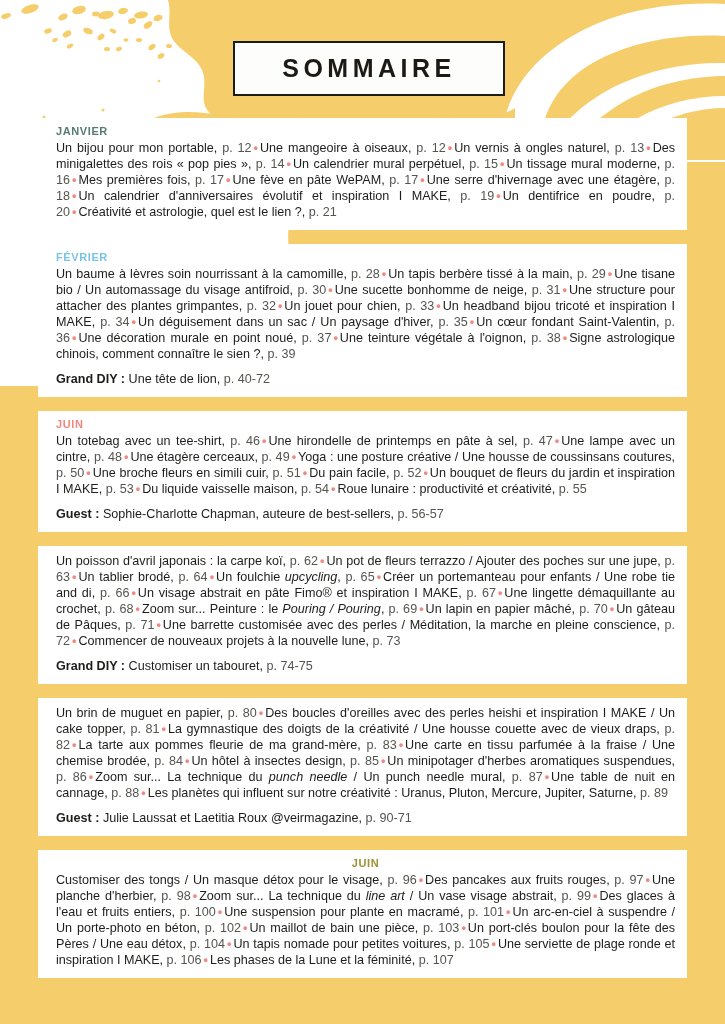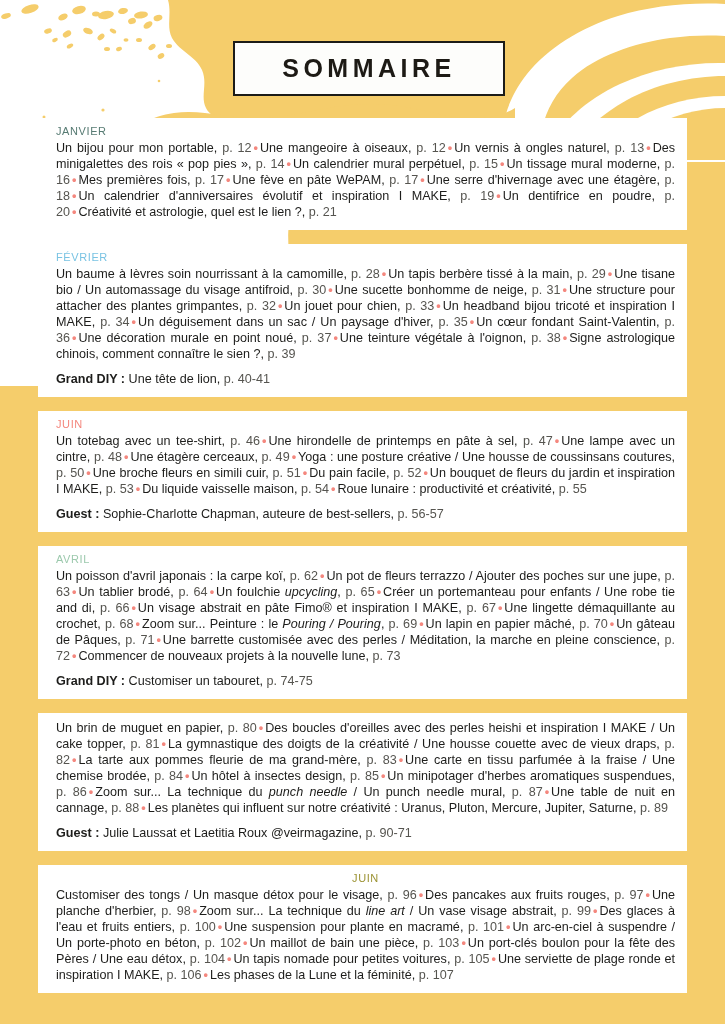--- a/index.html
+++ b/index.html
@@ -61,21 +61,21 @@
   }
   .section-card {
     background: #ffffff;
     padding: 7px 12px 10px 18px;
     margin-bottom: 14px;
     box-sizing: border-box;
     position: relative;
   }
   .month {
     font-size: 11px;
-    font-weight: normal;
+    font-weight: bold;
     letter-spacing: 0.6px;
     margin: 0 0 3px 0;
     line-height: 1.1;
   }
   .m-janvier { color: #577b73; }
   .m-fevrier { color: #79c3e3; }
   .m-mars    { color: #f4877e; }
   .m-avril   { color: #9cc9ad; }
   .m-mai     { color: #f4a9c0; }
   .m-juin    { color: #9c9334; text-align: center; }
@@ -181,29 +181,28 @@
 </div>
 
 <div class="sections" id="sections-root">
     <div class="section-card">
       <div class="month m-janvier">JANVIER</div>
       <p class="entries"><span><span>Un bijou pour mon portable</span>, <span class="page">p. 12</span></span><span class="sep">•</span><span><span>Une mangeoire à oiseaux</span>, <span class="page">p. 12</span></span><span class="sep">•</span><span><span>Un vernis à ongles naturel</span>, <span class="page">p. 13</span></span><span class="sep">•</span><span><span>Des minigalettes des rois « pop pies »</span>, <span class="page">p. 14</span></span><span class="sep">•</span><span><span>Un calendrier mural perpétuel</span>, <span class="page">p. 15</span></span><span class="sep">•</span><span><span>Un tissage mural moderne</span>, <span class="page">p. 16</span></span><span class="sep">•</span><span><span>Mes premières fois</span>, <span class="page">p. 17</span></span><span class="sep">•</span><span><span>Une fève en pâte WePAM</span>, <span class="page">p. 17</span></span><span class="sep">•</span><span><span>Une serre d'hivernage avec une étagère</span>, <span class="page">p. 18</span></span><span class="sep">•</span><span><span>Un calendrier d'anniversaires évolutif et inspiration I MAKE</span>, <span class="page">p. 19</span></span><span class="sep">•</span><span><span>Un dentifrice en poudre</span>, <span class="page">p. 20</span></span><span class="sep">•</span><span><span>Créativité et astrologie, quel est le lien ?</span>, <span class="page">p. 21</span></span></p>
     </div>
     <div class="section-card">
       <div class="month m-fevrier">FÉVRIER</div>
       <p class="entries"><span><span>Un baume à lèvres soin nourrissant à la camomille</span>, <span class="page">p. 28</span></span><span class="sep">•</span><span><span>Un tapis berbère tissé à la main</span>, <span class="page">p. 29</span></span><span class="sep">•</span><span><span>Une tisane bio / Un automassage du visage antifroid</span>, <span class="page">p. 30</span></span><span class="sep">•</span><span><span>Une sucette bonhomme de neige</span>, <span class="page">p. 31</span></span><span class="sep">•</span><span><span>Une structure pour attacher des plantes grimpantes</span>, <span class="page">p. 32</span></span><span class="sep">•</span><span><span>Un jouet pour chien</span>, <span class="page">p. 33</span></span><span class="sep">•</span><span><span>Un headband bijou tricoté et inspiration I MAKE</span>, <span class="page">p. 34</span></span><span class="sep">•</span><span><span>Un déguisement dans un sac / Un paysage d'hiver</span>, <span class="page">p. 35</span></span><span class="sep">•</span><span><span>Un cœur fondant Saint-Valentin</span>, <span class="page">p. 36</span></span><span class="sep">•</span><span><span>Une décoration murale en point noué</span>, <span class="page">p. 37</span></span><span class="sep">•</span><span><span>Une teinture végétale à l'oignon</span>, <span class="page">p. 38</span></span><span class="sep">•</span><span><span>Signe astrologique chinois, comment connaître le sien ?</span>, <span class="page">p. 39</span></span></p>
-      <div class="footnote"><b>Grand DIY :</b> <span>Une tête de lion,</span> <span class="page">p. 40-41</span></div>
+      <div class="footnote"><b>Grand DIY :</b> <span>Une tête de lion,</span> <span class="page">p. 40-72</span></div>
     </div>
     <div class="section-card">
       <div class="month m-mars">JUIN</div>
       <p class="entries"><span><span>Un totebag avec un tee-shirt</span>, <span class="page">p. 46</span></span><span class="sep">•</span><span><span>Une hirondelle de printemps en pâte à sel</span>, <span class="page">p. 47</span></span><span class="sep">•</span><span><span>Une lampe avec un cintre</span>, <span class="page">p. 48</span></span><span class="sep">•</span><span><span>Une étagère cerceaux</span>, <span class="page">p. 49</span></span><span class="sep">•</span><span><span>Yoga : une posture créative / Une housse de coussinsans coutures</span>, <span class="page">p. 50</span></span><span class="sep">•</span><span><span>Une broche fleurs en simili cuir</span>, <span class="page">p. 51</span></span><span class="sep">•</span><span><span>Du pain facile</span>, <span class="page">p. 52</span></span><span class="sep">•</span><span><span>Un bouquet de fleurs du jardin et inspiration I MAKE</span>, <span class="page">p. 53</span></span><span class="sep">•</span><span><span>Du liquide vaisselle maison</span>, <span class="page">p. 54</span></span><span class="sep">•</span><span><span>Roue lunaire : productivité et créativité</span>, <span class="page">p. 55</span></span></p>
       <div class="footnote"><b>Guest :</b> <span>Sophie-Charlotte Chapman, auteure de best-sellers,</span> <span class="page">p. 56-57</span></div>
     </div>
     <div class="section-card">
-      <div class="month m-avril">AVRIL</div>
       <p class="entries"><span><span>Un poisson d'avril japonais : la carpe koï</span>, <span class="page">p. 62</span></span><span class="sep">•</span><span><span>Un pot de fleurs terrazzo / Ajouter des poches sur une jupe</span>, <span class="page">p. 63</span></span><span class="sep">•</span><span><span>Un tablier brodé</span>, <span class="page">p. 64</span></span><span class="sep">•</span><span><span>Un foulchie <span class="em">upcycling</span></span>, <span class="page">p. 65</span></span><span class="sep">•</span><span><span>Créer un portemanteau pour enfants / Une robe tie and di</span>, <span class="page">p. 66</span></span><span class="sep">•</span><span><span>Un visage abstrait en pâte Fimo® et inspiration I MAKE</span>, <span class="page">p. 67</span></span><span class="sep">•</span><span><span>Une lingette démaquillante au crochet</span>, <span class="page">p. 68</span></span><span class="sep">•</span><span><span>Zoom sur... Peinture : le <span class="em">Pouring / Pouring</span></span>, <span class="page">p. 69</span></span><span class="sep">•</span><span><span>Un lapin en papier mâché</span>, <span class="page">p. 70</span></span><span class="sep">•</span><span><span>Un gâteau de Pâques</span>, <span class="page">p. 71</span></span><span class="sep">•</span><span><span>Une barrette customisée avec des perles / Méditation, la marche en pleine conscience</span>, <span class="page">p. 72</span></span><span class="sep">•</span><span><span>Commencer de nouveaux projets à la nouvelle lune</span>, <span class="page">p. 73</span></span></p>
       <div class="footnote"><b>Grand DIY :</b> <span>Customiser un tabouret,</span> <span class="page">p. 74-75</span></div>
     </div>
     <div class="section-card">
       <p class="entries"><span><span>Un brin de muguet en papier</span>, <span class="page">p. 80</span></span><span class="sep">•</span><span><span>Des boucles d'oreilles avec des perles heishi et inspiration I MAKE / Un cake topper</span>, <span class="page">p. 81</span></span><span class="sep">•</span><span><span>La gymnastique des doigts de la créativité / Une housse couette avec de vieux draps</span>, <span class="page">p. 82</span></span><span class="sep">•</span><span><span>La tarte aux pommes fleurie de ma grand-mère</span>, <span class="page">p. 83</span></span><span class="sep">•</span><span><span>Une carte en tissu parfumée à la fraise / Une chemise brodée</span>, <span class="page">p. 84</span></span><span class="sep">•</span><span><span>Un hôtel à insectes design</span>, <span class="page">p. 85</span></span><span class="sep">•</span><span><span>Un minipotager d'herbes aromatiques suspendues</span>, <span class="page">p. 86</span></span><span class="sep">•</span><span><span>Zoom sur... La technique du <span class="em">punch needle</span> / Un punch needle mural</span>, <span class="page">p. 87</span></span><span class="sep">•</span><span><span>Une table de nuit en cannage</span>, <span class="page">p. 88</span></span><span class="sep">•</span><span><span>Les planètes qui influent sur notre créativité : Uranus, Pluton, Mercure, Jupiter, Saturne</span>, <span class="page">p. 89</span></span></p>
       <div class="footnote"><b>Guest :</b> <span>Julie Laussat et Laetitia Roux @veirmagazine,</span> <span class="page">p. 90-71</span></div>
     </div>
     <div class="section-card">
       <div class="month m-juin">JUIN</div>
       <p class="entries"><span><span>Customiser des tongs / Un masque détox pour le visage</span>, <span class="page">p. 96</span></span><span class="sep">•</span><span><span>Des pancakes aux fruits rouges</span>, <span class="page">p. 97</span></span><span class="sep">•</span><span><span>Une planche d'herbier</span>, <span class="page">p. 98</span></span><span class="sep">•</span><span><span>Zoom sur... La technique du <span class="em">line art</span> / Un vase visage abstrait</span>, <span class="page">p. 99</span></span><span class="sep">•</span><span><span>Des glaces à l'eau et fruits entiers</span>, <span class="page">p. 100</span></span><span class="sep">•</span><span><span>Une suspension pour plante en macramé</span>, <span class="page">p. 101</span></span><span class="sep">•</span><span><span>Un arc-en-ciel à suspendre / Un porte-photo en béton</span>, <span class="page">p. 102</span></span><span class="sep">•</span><span><span>Un maillot de bain une pièce</span>, <span class="page">p. 103</span></span><span class="sep">•</span><span><span>Un port-clés boulon pour la fête des Pères / Une eau détox</span>, <span class="page">p. 104</span></span><span class="sep">•</span><span><span>Un tapis nomade pour petites voitures</span>, <span class="page">p. 105</span></span><span class="sep">•</span><span><span>Une serviette de plage ronde et inspiration I MAKE</span>, <span class="page">p. 106</span></span><span class="sep">•</span><span><span>Les phases de la Lune et la féminité</span>, <span class="page">p. 107</span></span></p>

